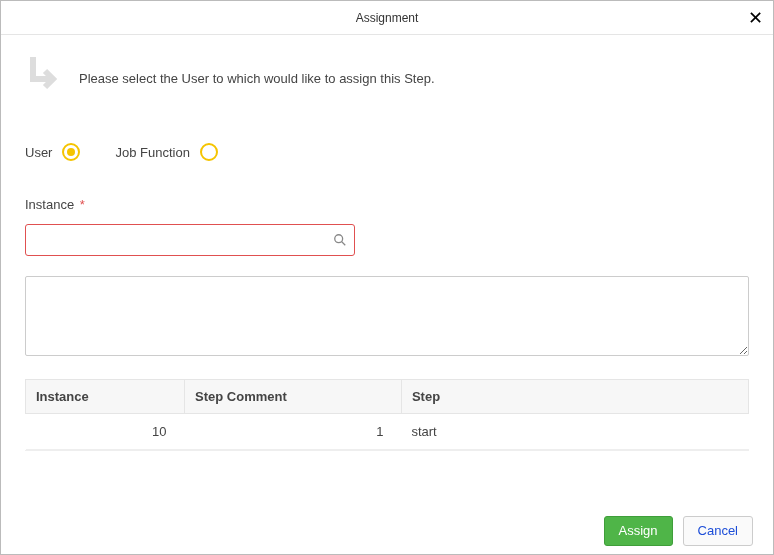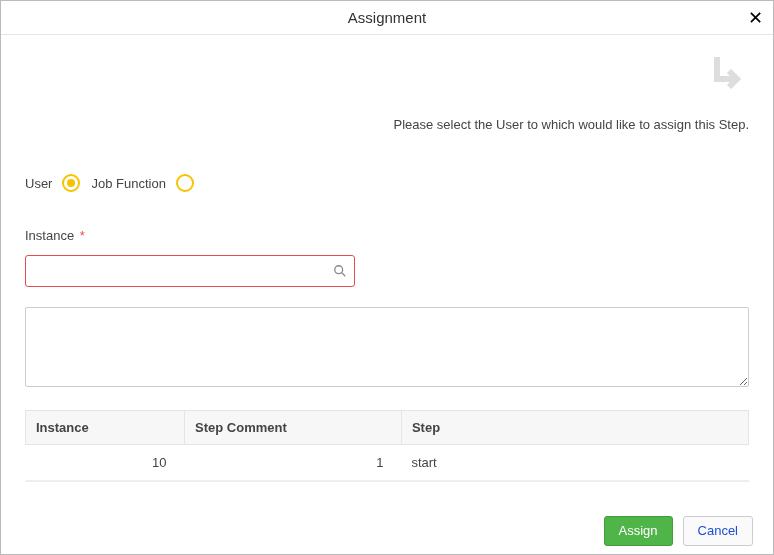--- a/index.html
+++ b/index.html
@@ -21,21 +21,21 @@
   }
   .titlebar {
     height: 34px;
     border-bottom: 1px solid #e5e5e5;
     position: relative;
     display: flex;
     align-items: center;
     justify-content: center;
   }
   .titlebar .title {
-    font-size: 15px;
+    font-size: 12px;
     color: #333;
   }
   .titlebar .close {
     position: absolute;
     right: 10px;
     top: 50%;
     transform: translateY(-50%);
     font-size: 18px;
     line-height: 1;
     cursor: pointer;
@@ -56,40 +56,39 @@
   .scroll-area::-webkit-scrollbar { width: 16px; }
   .scroll-area::-webkit-scrollbar-track { background: #f1f1f1; }
   .scroll-area::-webkit-scrollbar-thumb { background: #c1c1c1; }
   .scroll-area::-webkit-scrollbar-button {
     height: 16px;
     background: #f1f1f1;
   }
 
   .intro-row {
     display: flex;
-    align-items: flex-end;
+    align-items: center;
     gap: 14px;
     margin-bottom: 24px;
-    flex-direction: column;
   }
   .arrow-icon {
     width: 40px;
     height: 48px;
     color: #ddd;
     flex-shrink: 0;
   }
   .intro-text {
     padding-top: 2px;
     color: #444;
   }
 
   .radio-row {
     display: flex;
     align-items: center;
-    gap: 11px;
+    gap: 35px;
     margin-bottom: 36px;
     margin-top: 42px;
   }
   .radio-opt {
     display: flex;
     align-items: center;
     gap: 10px;
     cursor: pointer;
   }
   .radio-label { color: #444; }

